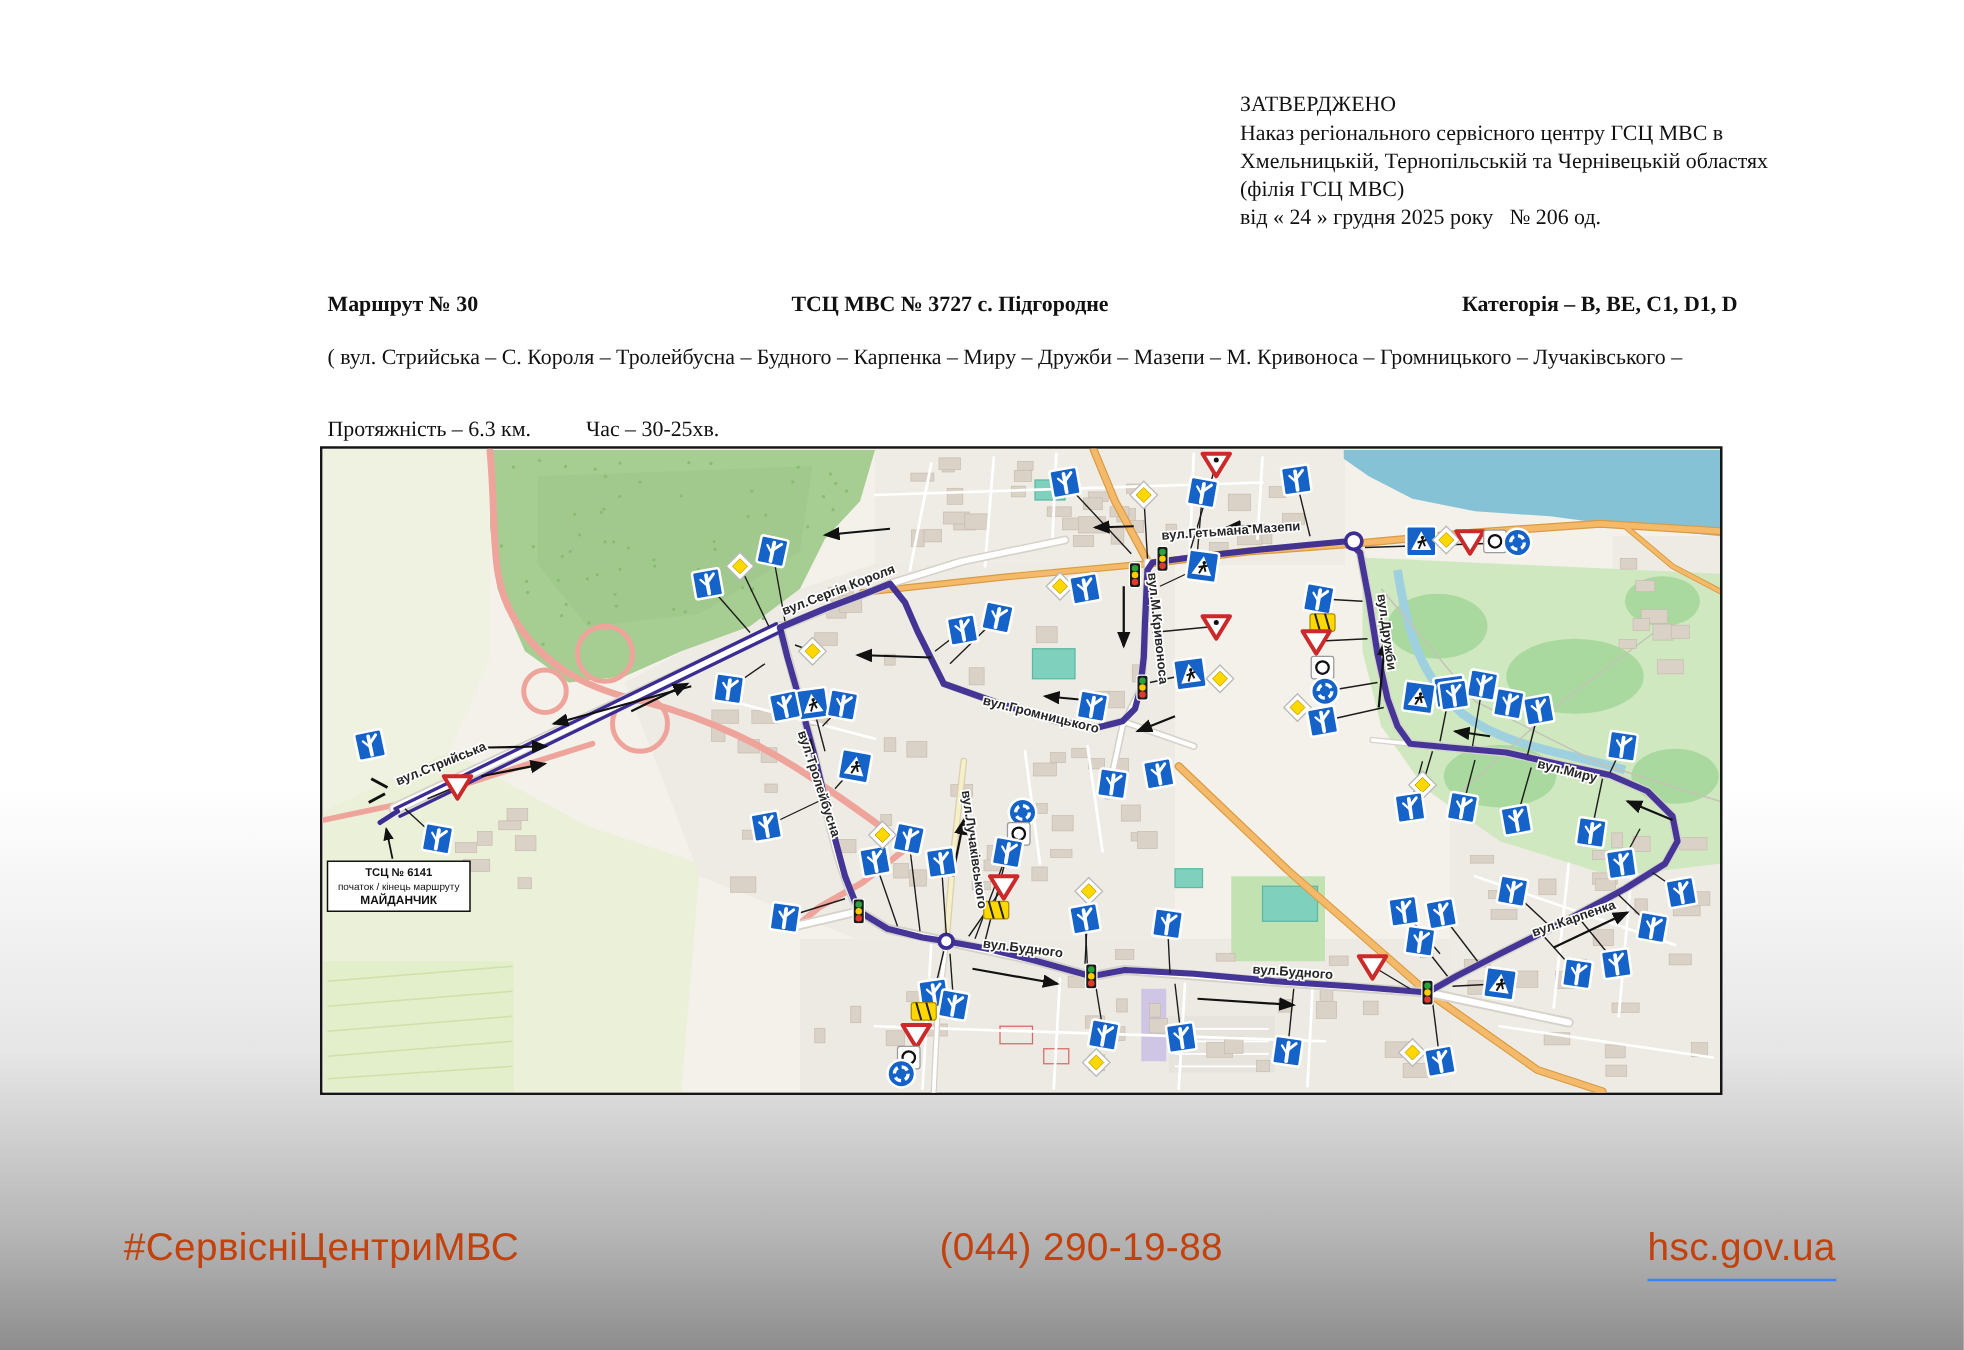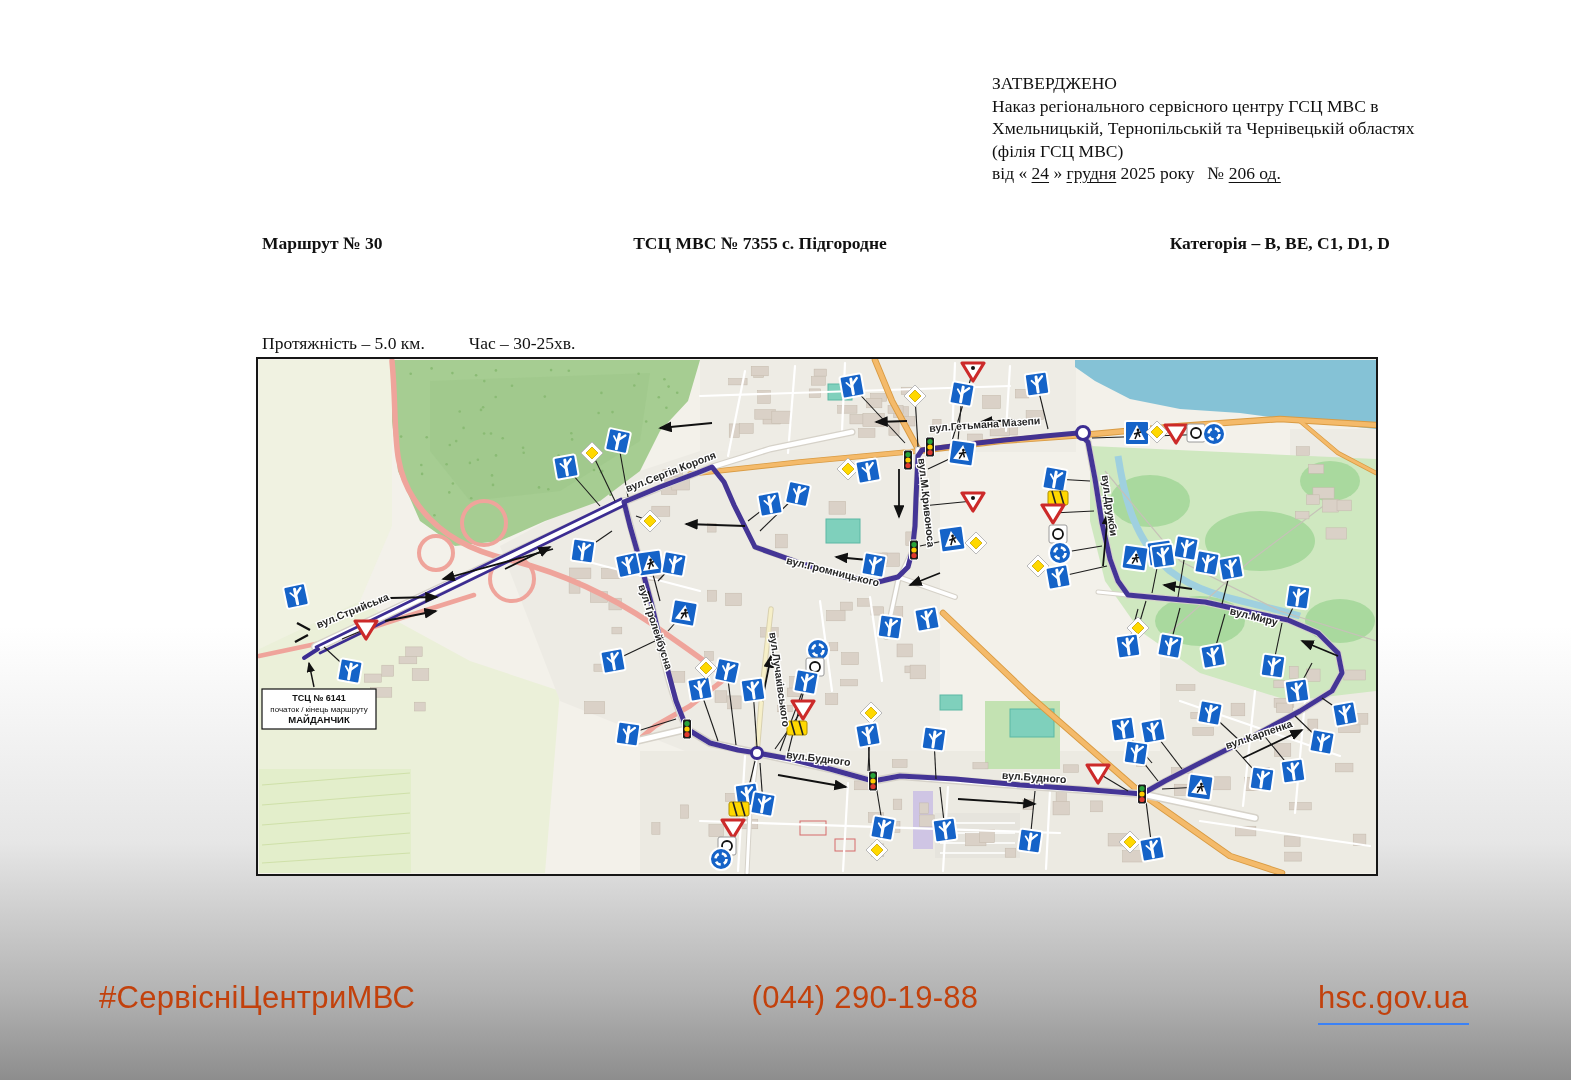--- a/index.html
+++ b/index.html
@@ -2,21 +2,21 @@
 <html><head>
 <meta charset="utf-8">
 <style>
   html,body{margin:0;padding:0;}
   body{width:1571px;height:1080px;position:relative;overflow:hidden;
        font-family:"Liberation Serif",serif;
        background:linear-gradient(180deg,#ffffff 0%,#ffffff 58%,#e6e6e6 78%,#b3b3b3 92%,#8d8d8d 100%);}
   .abs{position:absolute;}
   .doc{color:#111;font-size:17.5px;}
   .approval{left:992px;top:72px;width:470px;line-height:22.5px;}
-  .u{text-decoration:underline;text-underline-offset:3px;}
+  .u{text-underline-offset:3px;}
   .hdr{top:233px;font-weight:bold;white-space:nowrap;}
   .hdr-left{left:262px;}
   .hdr-center{left:480px;width:560px;text-align:center;}
   .hdr-right{left:1080px;width:310px;text-align:right;}
   .desc{left:262px;top:270px;width:1160px;line-height:31px;white-space:nowrap;}
   .stats{left:262px;top:333px;display:flex;gap:44px;white-space:nowrap;}
   .mapbox{left:256px;top:357px;width:1118px;height:515px;border:2px solid #161616;background:#f3f1ea;}
   .mapbox svg{display:block;width:100%;height:100%;}
   .footer{font-family:"Liberation Sans",sans-serif;font-weight:400;color:#c2410c;
           font-size:31px;top:980px;white-space:nowrap;letter-spacing:.3px;}
@@ -32,28 +32,29 @@
 
 <div class="abs doc approval">
   <div>ЗАТВЕРДЖЕНО</div>
   <div>Наказ  регіонального сервісного центру ГСЦ МВС в</div>
   <div>Хмельницькій, Тернопільській та Чернівецькій областях</div>
   <div>(філія ГСЦ МВС)</div>
   <div><span>від «&nbsp;</span><span class="u">24</span><span>&nbsp;» </span><span class="u">грудня</span><span> 2025 року&nbsp;&nbsp; № </span><span class="u">206 од.</span></div>
 </div>
 
 <div class="abs doc hdr hdr-left">Маршрут № 30</div>
-<div class="abs doc hdr hdr-center">ТСЦ МВС № 7355 с. Підгородне</div>
+<div class="abs doc hdr hdr-center">ТСЦ МВС № 3727 с. Підгородне</div>
 <div class="abs doc hdr hdr-right">Категорія – B, BE, C1, D1, D</div>
 
 <div class="abs doc desc">
+  <div>( вул. Стрийська – С. Короля – Тролейбусна – Будного – Карпенка – Миру – Дружби – Мазепи – М. Кривоноса – Громницького – Лучаківського –</div>
 </div>
 
 <div class="abs doc stats">
-  <span>Протяжність – 5.0 км.</span>
+  <span>Протяжність – 6.3 км.</span>
   <span>Час – 30-25хв.</span>
 </div>
 
 <div class="abs mapbox">
 <svg viewBox="258 358 1118 515" preserveAspectRatio="none">
   <defs>
     <marker id="ah" markerWidth="9" markerHeight="8" refX="6.5" refY="3" orient="auto">
       <path d="M0,0 L7.5,3 L0,6 Z" fill="#111"></path>
     </marker>
   </defs>

